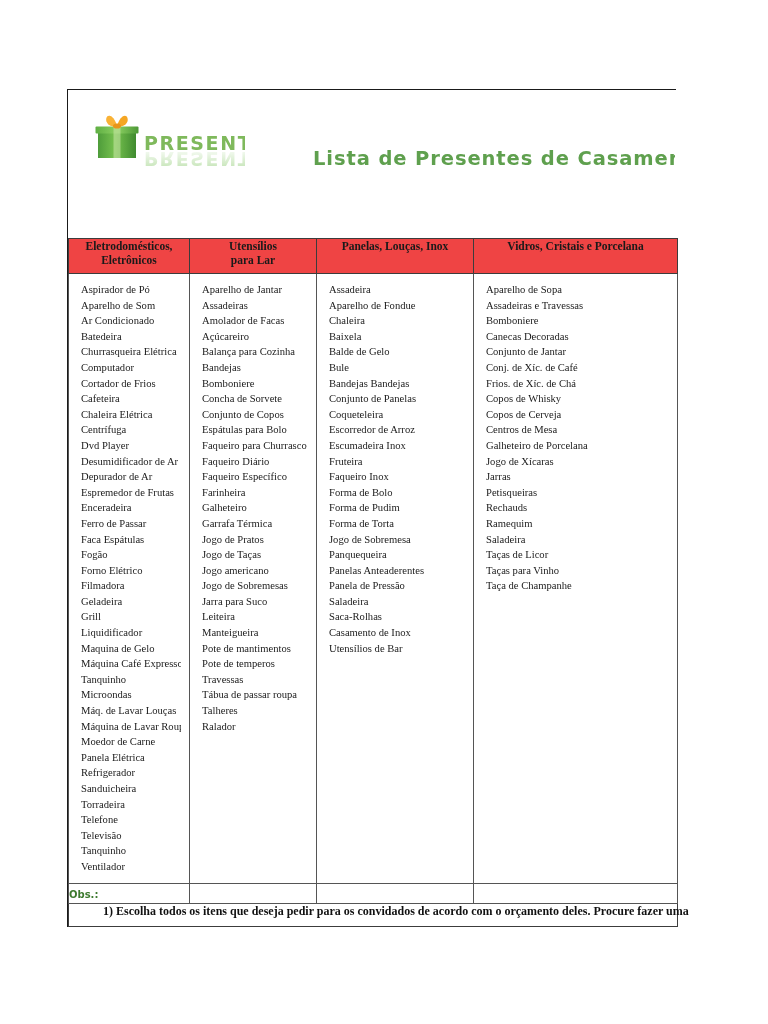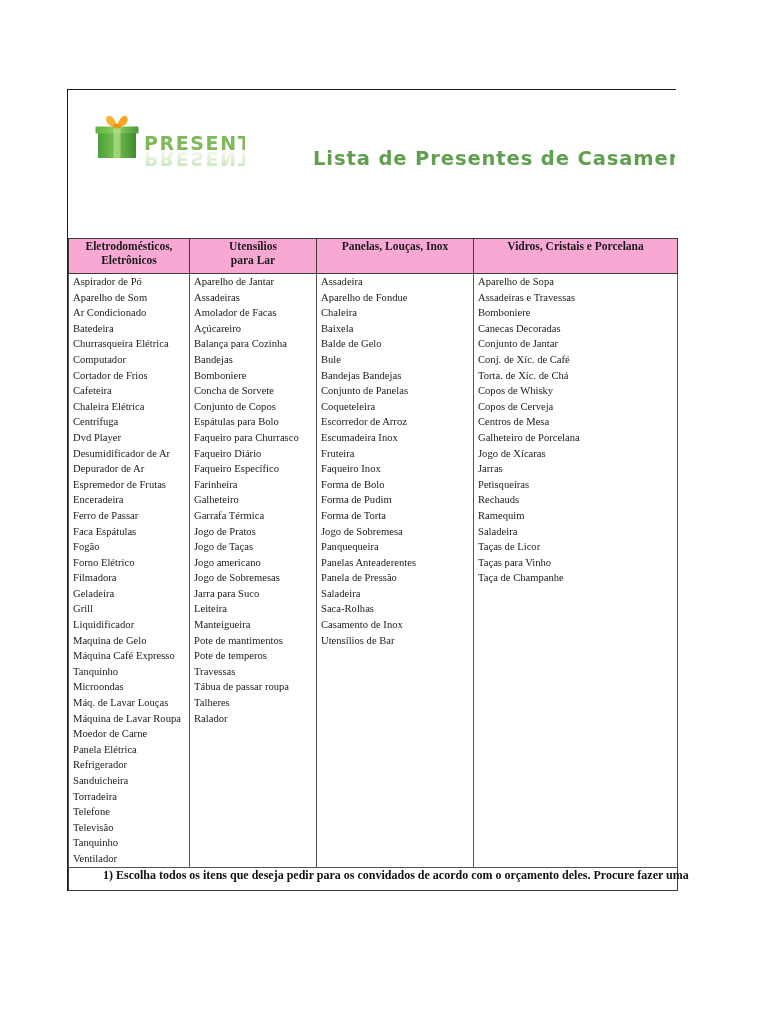--- a/index.html
+++ b/index.html
@@ -75,21 +75,21 @@
     padding: 0;
     vertical-align: top;
   }
 
   col.c1 { width: 121px; }
   col.c2 { width: 127px; }
   col.c3 { width: 157px; }
   col.c4 { width: 204px; }
 
   thead th {
-    background: #f9a8d4;
+    background: #ef4444;
     border: 1.2px solid #3c3c3c;
     border-top: 1.2px solid #3c3c3c;
     height: 34px;
     text-align: center;
     vertical-align: middle;
     font-family: "Liberation Serif", serif;
     font-weight: bold;
     font-size: 11.5px;
     color: #1a1a1a;
     line-height: 1.22;
@@ -98,21 +98,21 @@
 
   td.listcell {
     border-left: 1.1px solid #555;
     border-right: 1.1px solid #555;
     border-bottom: 1.1px solid #555;
     padding: 3px 0 0 0;
   }
   td.listcell ul {
     list-style: none;
     margin: 0;
-    padding: 0;
+    padding: 8px;
   }
   td.listcell li {
     font-family: "Liberation Serif", serif;
     font-size: 10.6px;
     line-height: 15.6px;
     height: 15.6px;
     color: #1a1a1a;
     padding-left: 4px;
     white-space: nowrap;
     overflow: hidden;
@@ -335,37 +335,45 @@
               </ul>
           </td>
           <td class="listcell">
             <ul>
                 <li>Aparelho de Sopa</li>
                 <li>Assadeiras e Travessas</li>
                 <li>Bomboniere</li>
                 <li>Canecas Decoradas</li>
                 <li>Conjunto de Jantar</li>
                 <li>Conj. de Xíc. de Café</li>
-                <li>Torta. de Xíc. de Chá</li>
+                <li>Frios. de Xíc. de Chá</li>
                 <li>Copos de Whisky</li>
                 <li>Copos de Cerveja</li>
                 <li>Centros de Mesa</li>
                 <li>Galheteiro de Porcelana</li>
                 <li>Jogo de Xícaras</li>
                 <li>Jarras</li>
                 <li>Petisqueiras</li>
                 <li>Rechauds</li>
                 <li>Ramequim</li>
                 <li>Saladeira</li>
                 <li>Taças de Licor</li>
                 <li>Taças para Vinho</li>
                 <li>Taça de Champanhe</li>
               </ul>
           </td>
         </tr>
+        <tr class="obs-row">
+          <td>
+            <span class="obs-label">Obs.:</span>
+          </td>
+          <td></td>
+          <td></td>
+          <td></td>
+        </tr>
         <tr class="note-row">
           <td colspan="4">
             <span class="note-text">1) Escolha todos os itens que deseja pedir para os convidados de acordo com o orçamento deles. Procure fazer uma</span>
           </td>
         </tr>
       </tbody>
     </table>
 
   </div>
 </div>

